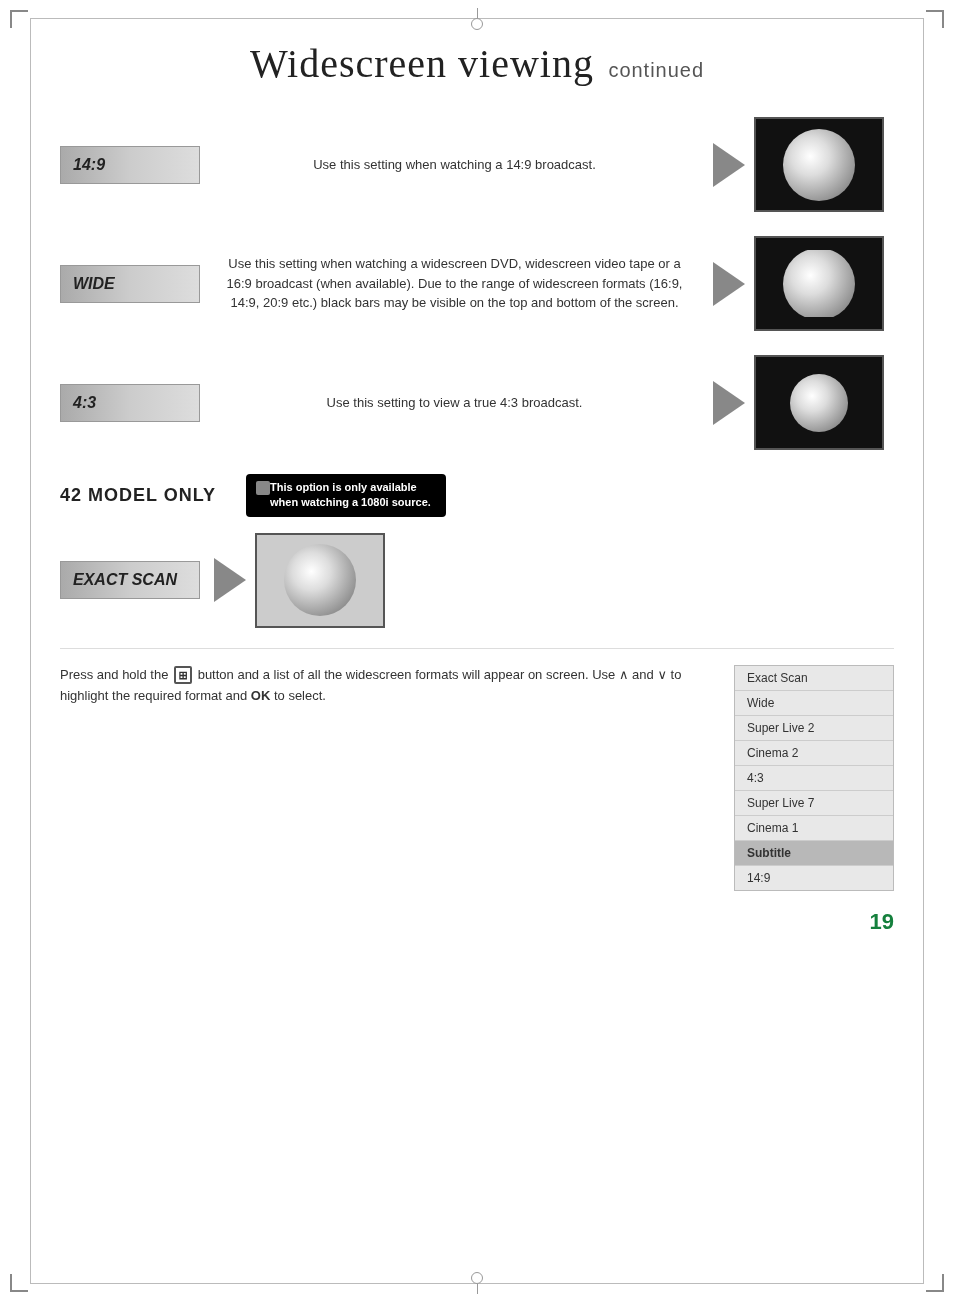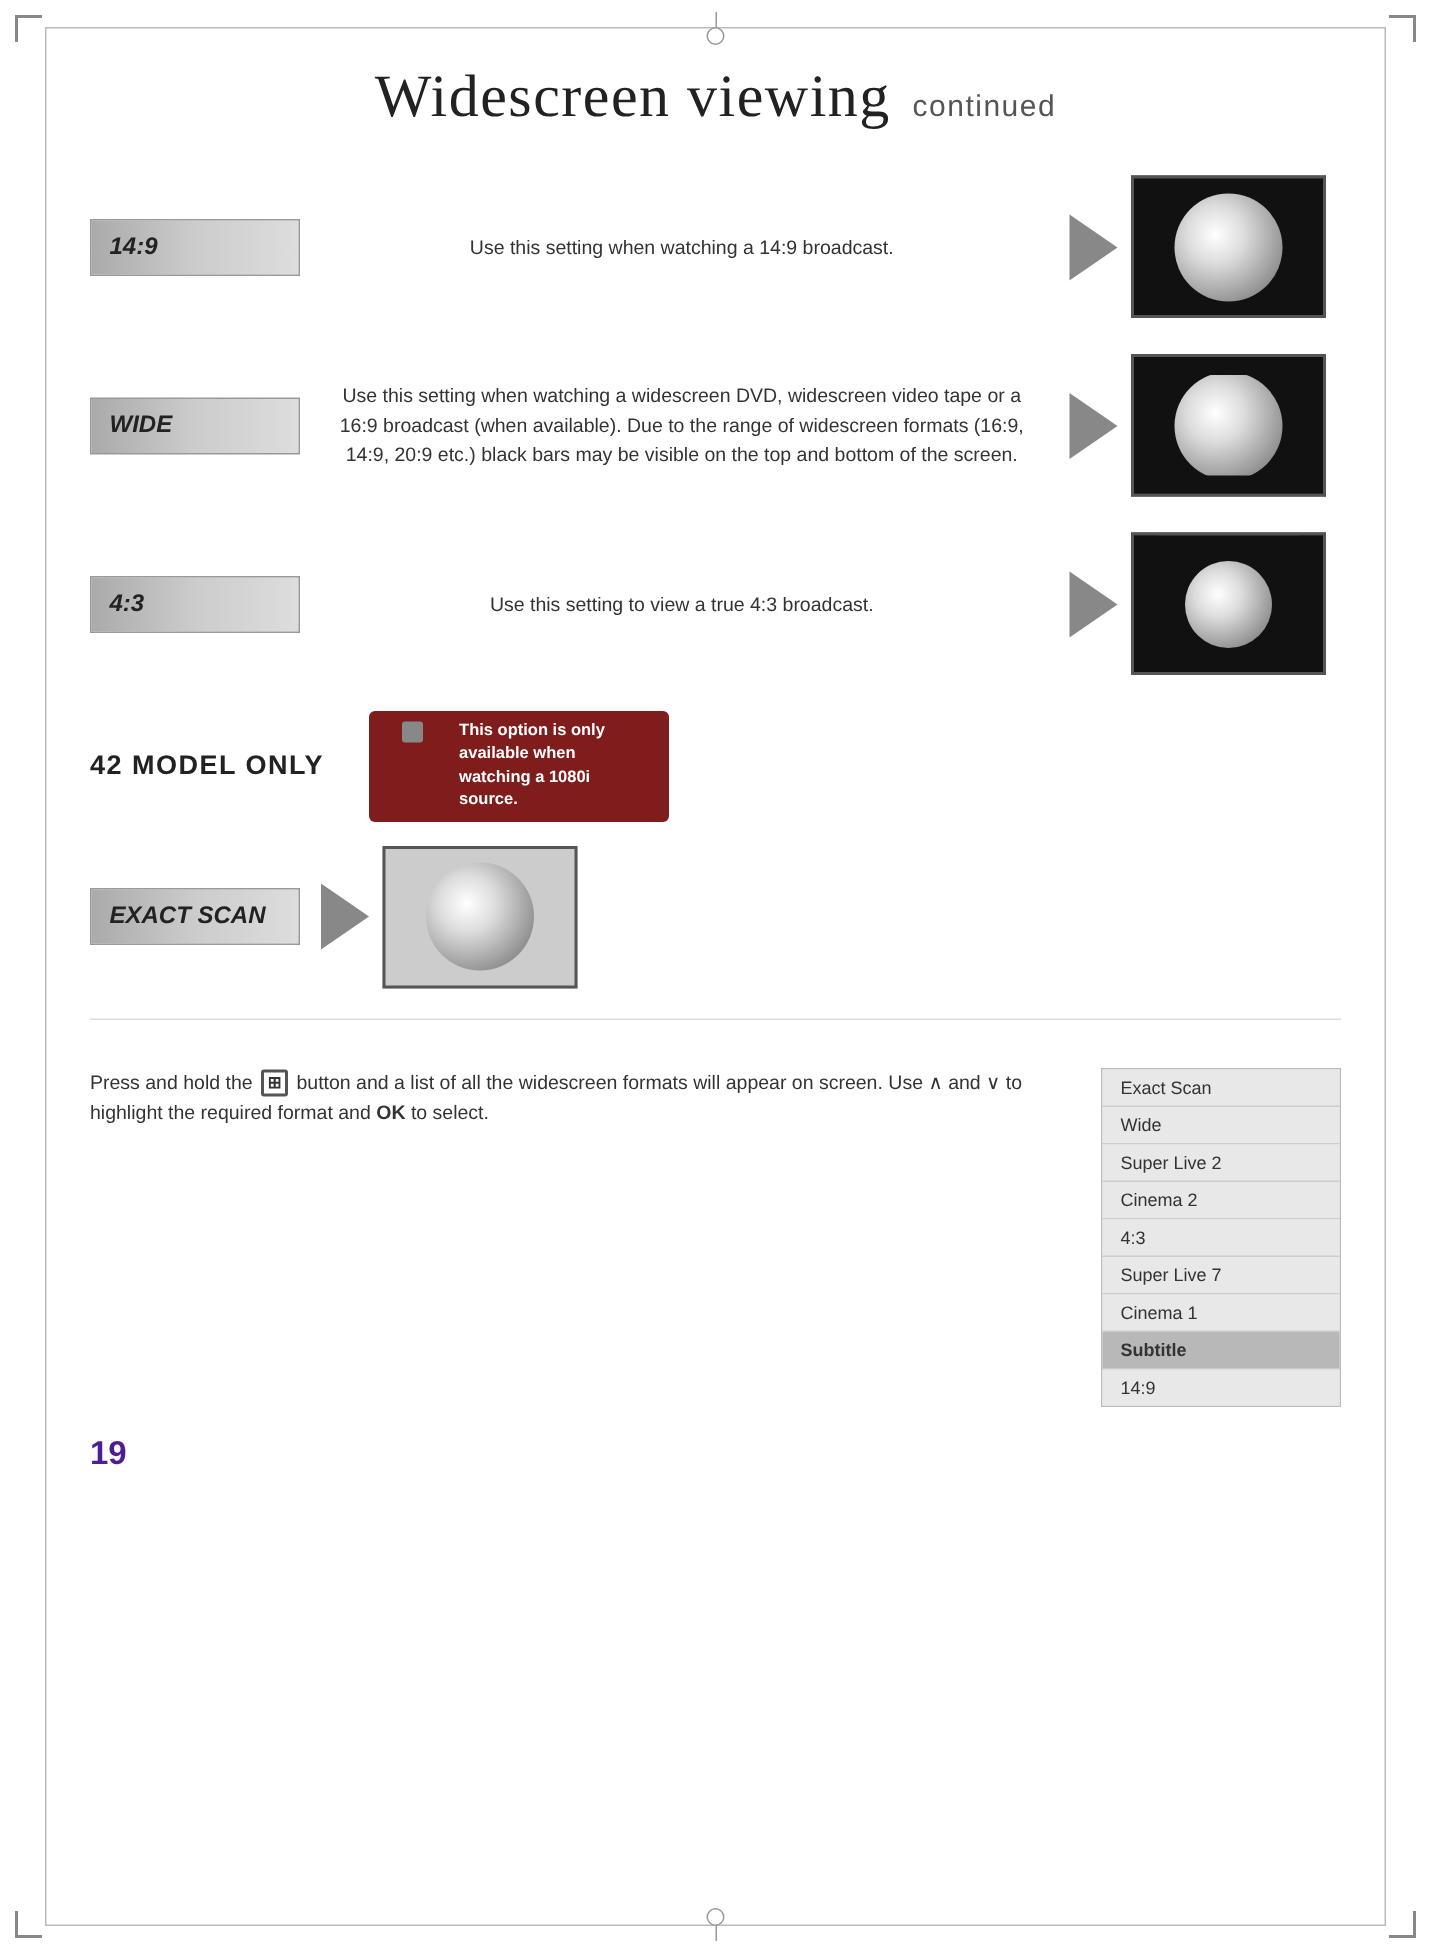--- a/index.html
+++ b/index.html
@@ -138,47 +138,47 @@
       align-items: center;
       margin-bottom: 18px;
       gap: 30px;
     }
     .model-only-label {
       font-size: 18px;
       font-weight: 900;
       letter-spacing: 1px;
     }
     .notice-bubble {
-      background: #7f1d1d;
+      background: #000000;
       color: #fff;
       font-size: 11px;
       font-weight: bold;
       border-radius: 4px;
-      padding: 6px 22px;
+      padding: 6px 10px;
       max-width: 200px;
       line-height: 1.4;
       display: flex;
       align-items: flex-start;
-      gap: 24px;
+      gap: 0;
     }
     .notice-icon {
       width: 14px;
       height: 14px;
       background: #888;
       border-radius: 2px;
       flex-shrink: 0;
       margin-top: 1px;
     }
 
     
     .bottom-section {
       display: flex;
       align-items: flex-start;
       gap: 30px;
-      margin-top: 32px;
+      margin-top: 16px;
       margin-bottom: 18px;
     }
     .bottom-text {
       flex: 1;
       font-size: 13px;
       line-height: 1.6;
       color: #333;
     }
     .bottom-text strong {
       font-weight: bold;
@@ -209,24 +209,24 @@
     .footer-note {
       font-style: italic;
       font-size: 11px;
       color: #555;
       line-height: 1.5;
       margin-bottom: 16px;
     }
 
     
     .page-number {
-      text-align: left;
+      text-align: right;
       font-size: 22px;
       font-weight: bold;
-      color: #4c1d95;
+      color: #15803d;
       margin-top: 8px;
     }
 
     
     .sep-line {
       border: none;
       border-top: 1px solid #ddd;
       margin: 10px 0;
     }
 

